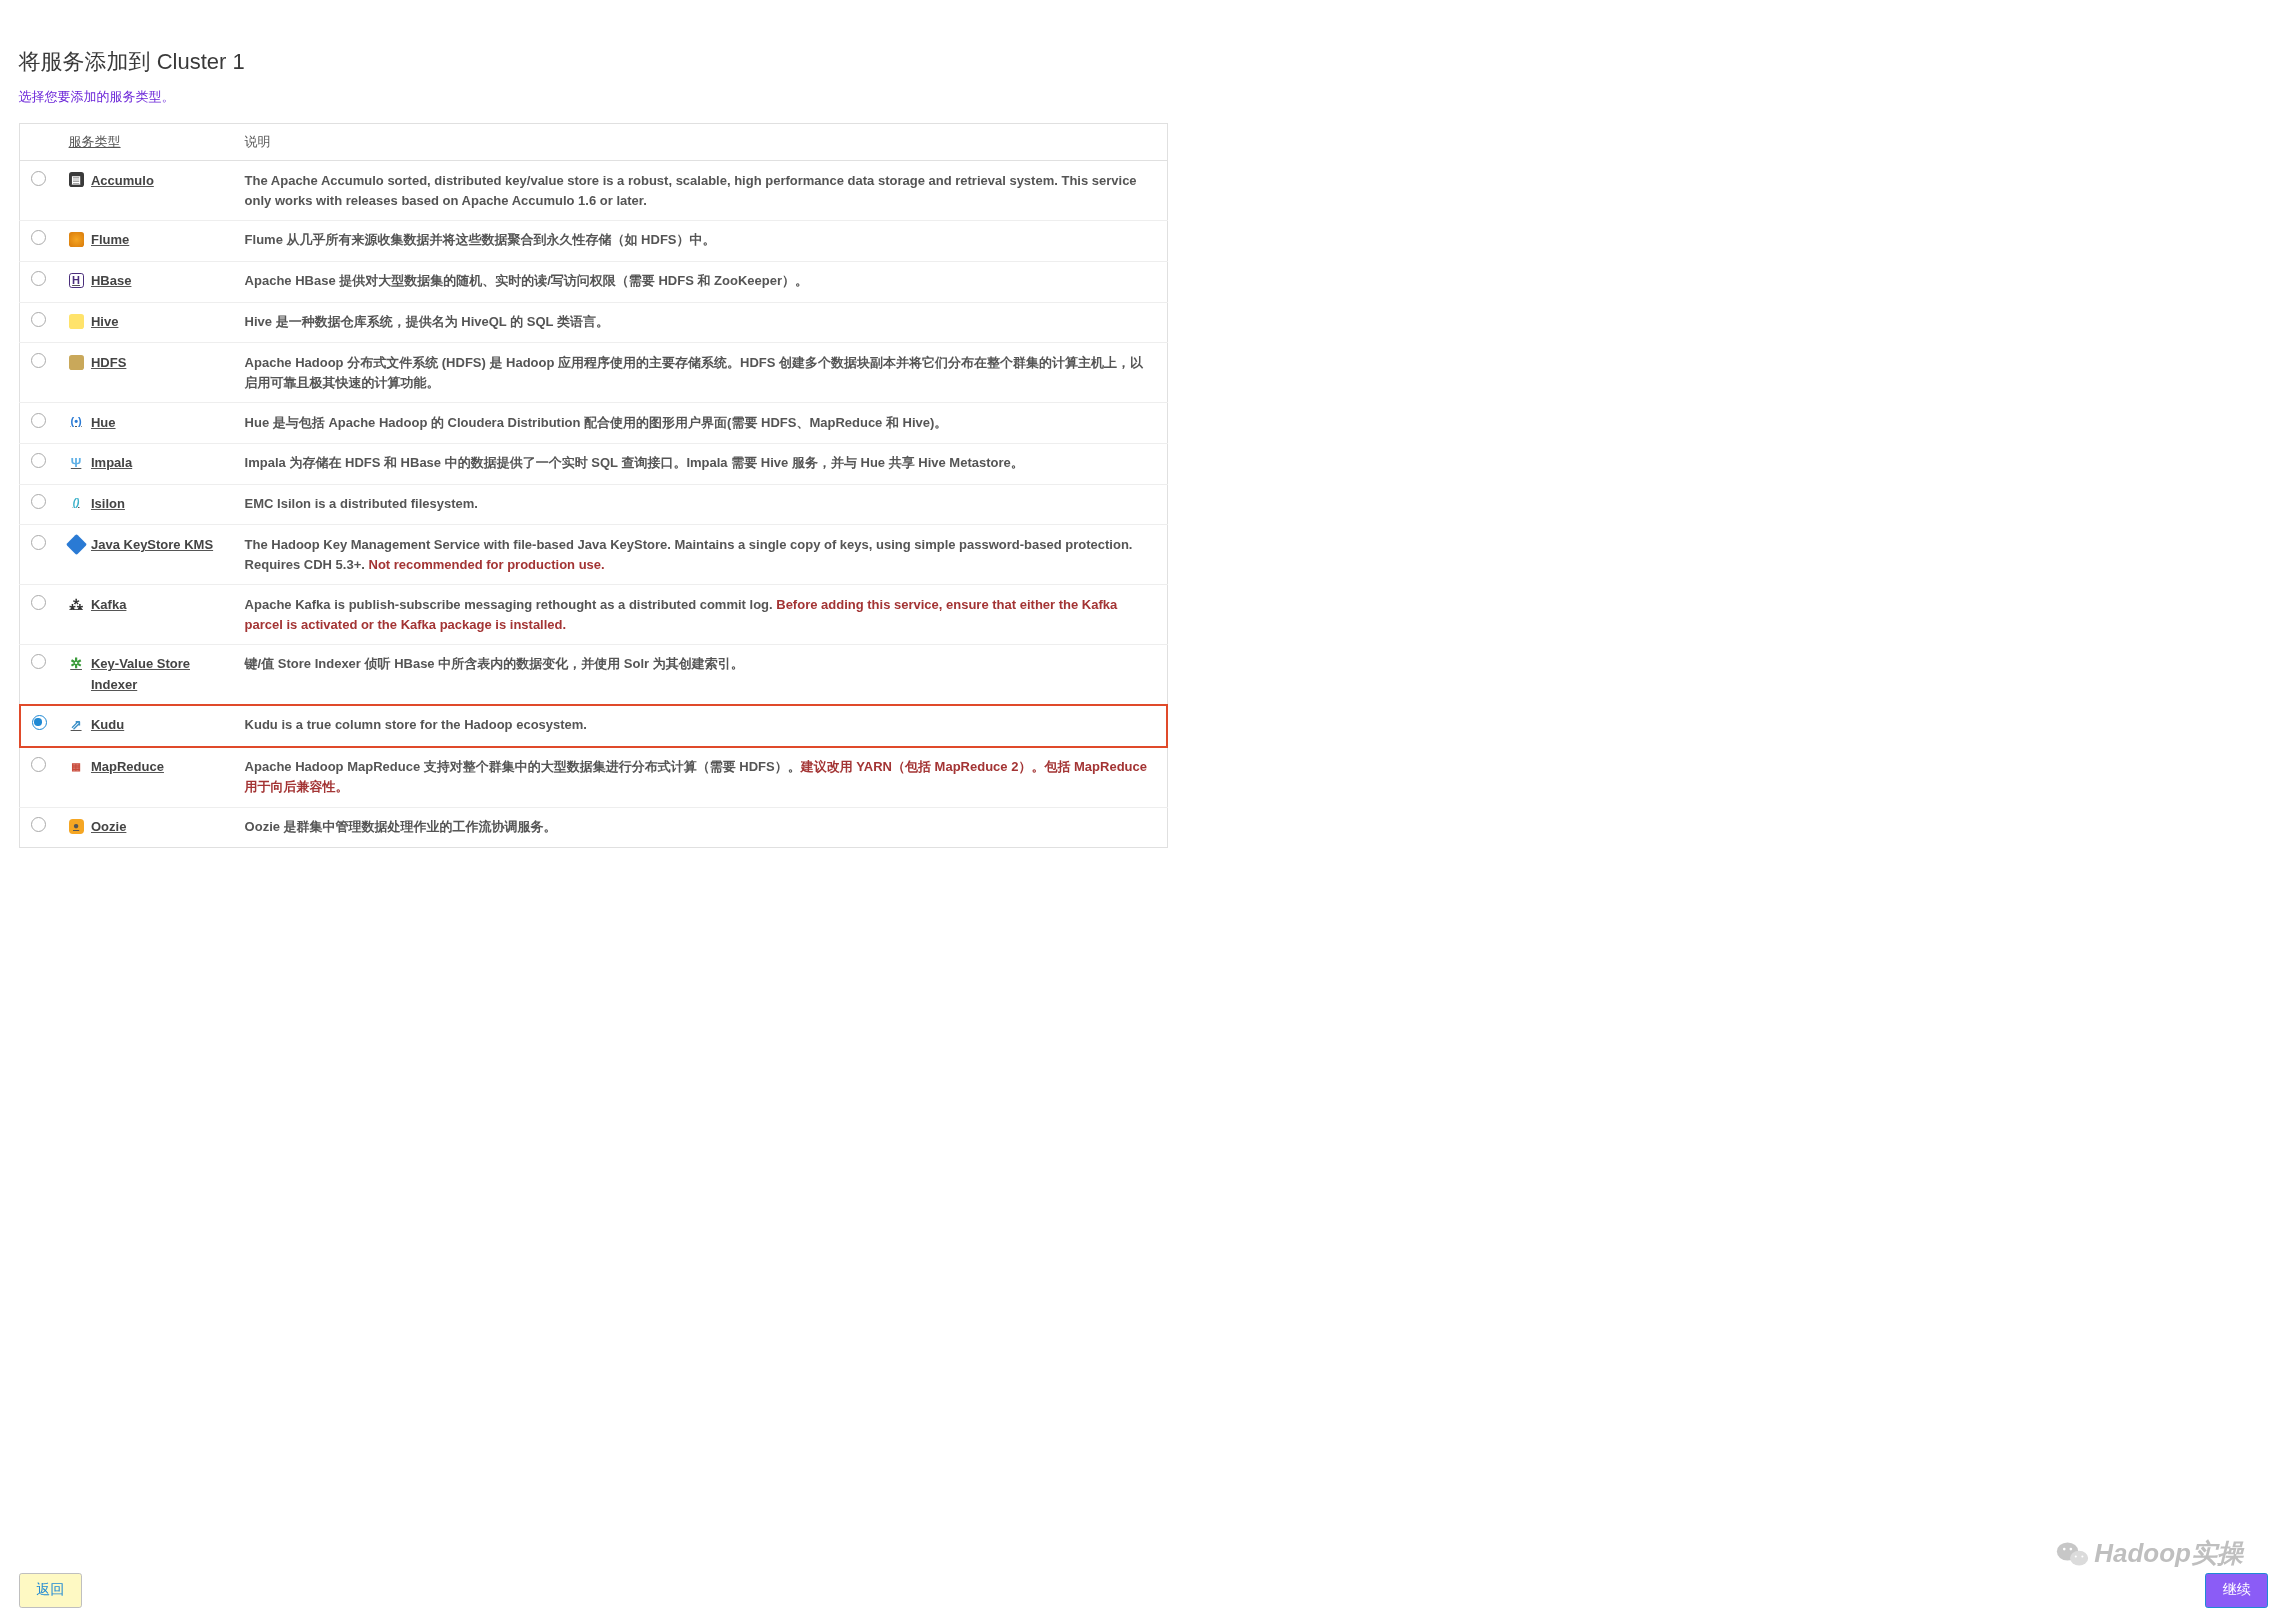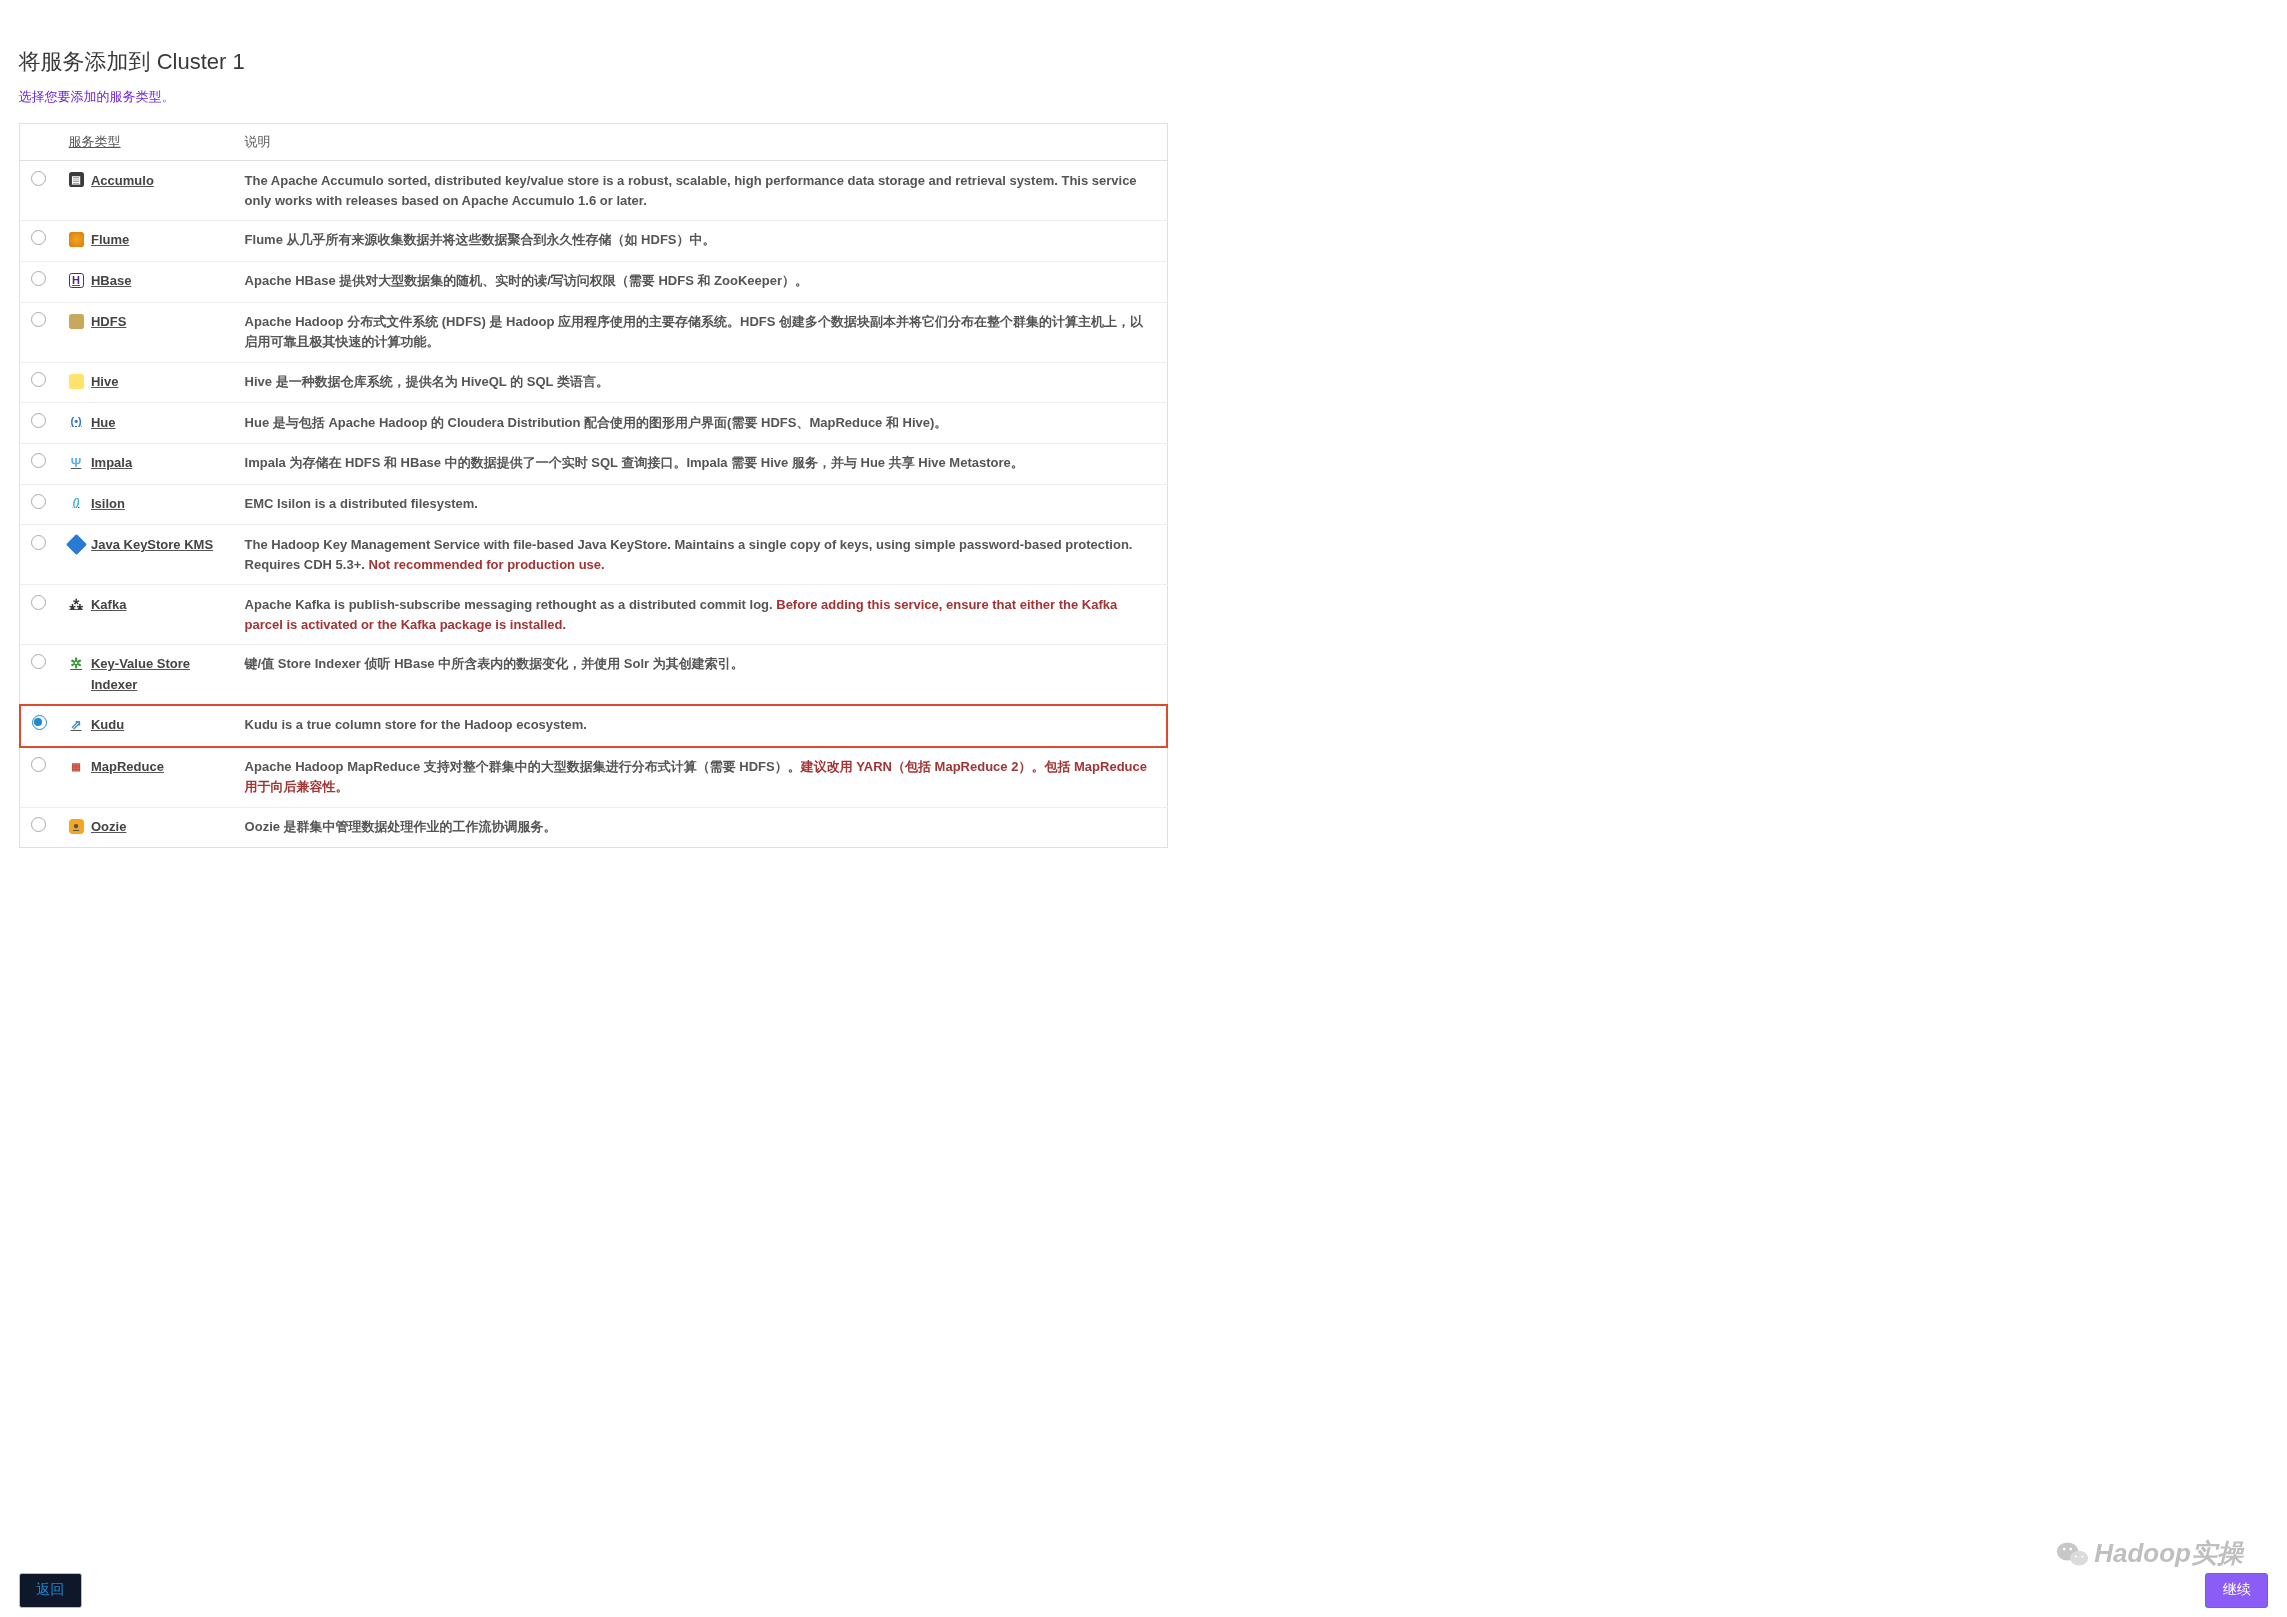--- a/index.html
+++ b/index.html
@@ -83,21 +83,21 @@
   }
   .footer-bar {
     position: fixed;
     bottom: 0; left: 0; right: 0;
     padding: 9.3px 18.6px;
     display: flex; justify-content: space-between; align-items: center;
     background: #ffffff;
   }
   .btn {
     padding: 7.4px 16.7px; font-size: 14px; border-radius: 2.8px; cursor: pointer;
-    border: 0.9px solid #bfbfbf; background: #0f172a; color: #1f89d4;
+    border: 0.9px solid #bfbfbf; background: #fef9c3; color: #1f89d4;
   }
   .btn-primary { background: #8b5cf6; color: #ffffff; border-color: #1f89d4; font-family: Liberation Serif, serif; }
   .watermark {
     position: fixed; right: 44px; bottom: 46px; display: flex; align-items: center;
     gap: 5.6px; color: #8a8a8a; opacity: 0.55; pointer-events: none;
     font-size: 26px; font-weight: 700; font-style: italic;
     text-shadow: 0 0 3.7px #ffffff;
   }
   .watermark svg { width: 33px; height: 28px; }
   
@@ -159,35 +159,35 @@
               <span class="svc-icon ic-hbase">H</span>
               <span class="svc-name">HBase</span>
             </div>
           </td>
           <td class="desc-cell"><span>Apache HBase 提供对大型数据集的随机、实时的读/写访问权限（需要 HDFS 和 ZooKeeper）。</span></td>
         </tr>
         <tr>
           <td class="col-radio"><span class="radio-outer"></span></td>
           <td class="col-name">
             <div class="name-cell">
+              <span class="svc-icon ic-hive"></span>
+              <span class="svc-name">Hive</span>
+            </div>
+          </td>
+          <td class="desc-cell"><span>Hive 是一种数据仓库系统，提供名为 HiveQL 的 SQL 类语言。</span></td>
+        </tr>
+        <tr>
+          <td class="col-radio"><span class="radio-outer"></span></td>
+          <td class="col-name">
+            <div class="name-cell">
               <span class="svc-icon ic-hdfs"></span>
               <span class="svc-name">HDFS</span>
             </div>
           </td>
           <td class="desc-cell"><span>Apache Hadoop 分布式文件系统 (HDFS) 是 Hadoop 应用程序使用的主要存储系统。HDFS 创建多个数据块副本并将它们分布在整个群集的计算主机上，以启用可靠且极其快速的计算功能。</span></td>
-        </tr>
-        <tr>
-          <td class="col-radio"><span class="radio-outer"></span></td>
-          <td class="col-name">
-            <div class="name-cell">
-              <span class="svc-icon ic-hive"></span>
-              <span class="svc-name">Hive</span>
-            </div>
-          </td>
-          <td class="desc-cell"><span>Hive 是一种数据仓库系统，提供名为 HiveQL 的 SQL 类语言。</span></td>
         </tr>
         <tr>
           <td class="col-radio"><span class="radio-outer"></span></td>
           <td class="col-name">
             <div class="name-cell">
               <span class="svc-icon ic-hue">(•)</span>
               <span class="svc-name">Hue</span>
             </div>
           </td>
           <td class="desc-cell"><span>Hue 是与包括 Apache Hadoop 的 Cloudera Distribution 配合使用的图形用户界面(需要 HDFS、MapReduce 和 Hive)。</span></td>

